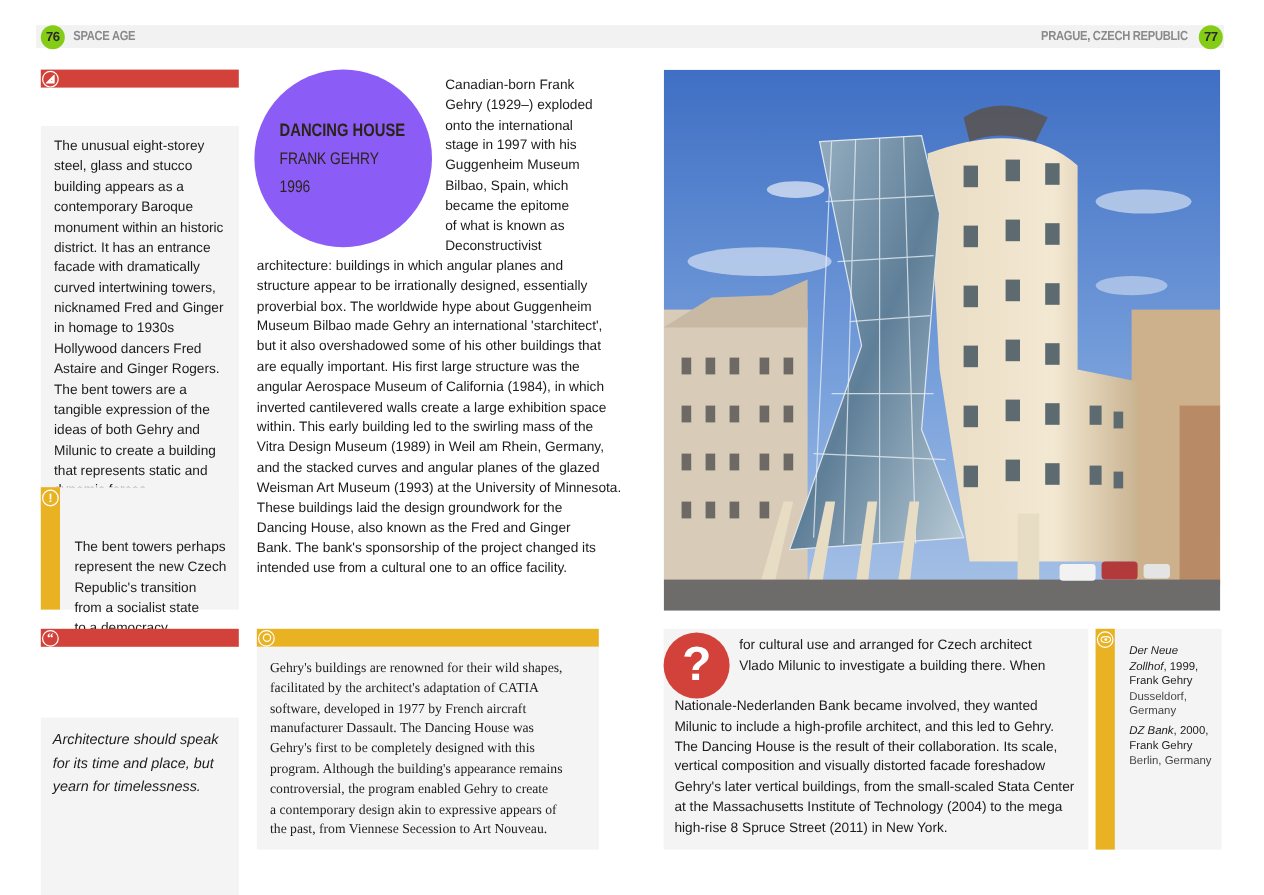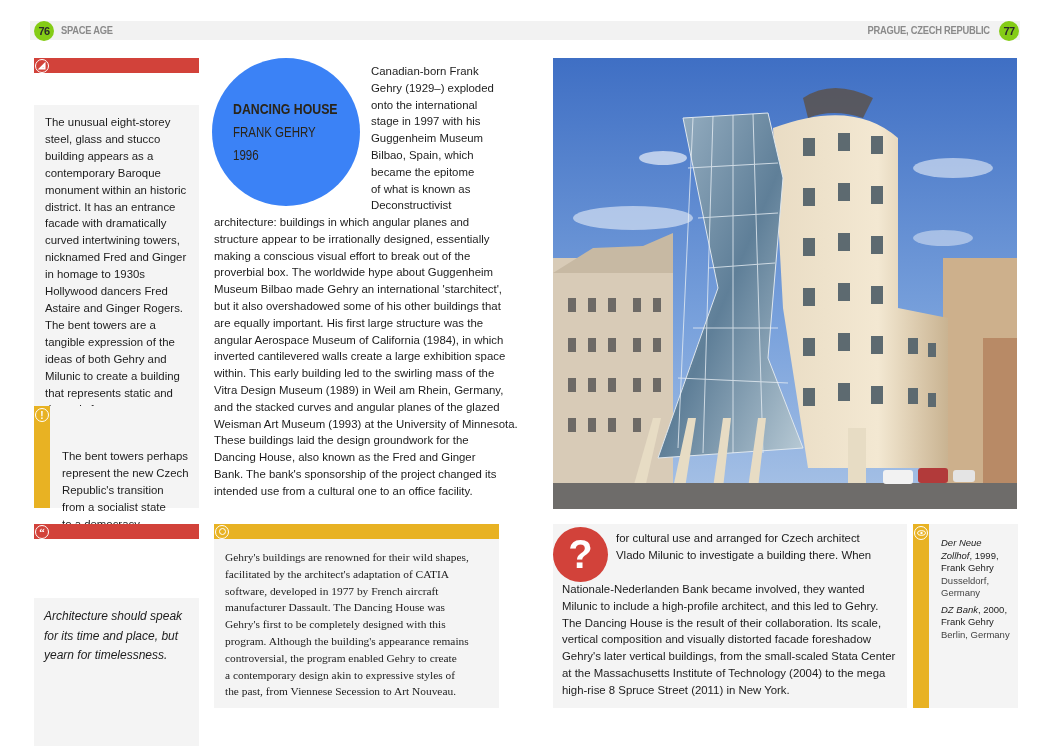--- a/index.html
+++ b/index.html
@@ -27,21 +27,21 @@
   .bar-red { background: #d2423a; }
   .bar-yellow { background: #e8b223; }
   .bar-icon {
     width: 14px; height: 14px; border-radius: 50%; border: 1.6px solid #fff; box-sizing: border-box;
     display: flex; align-items: center; justify-content: center; color: #fff; font-weight: bold;
   }
   .side-text { font-size: 11.4px; line-height: 16.9px; color: #1c1c1c; margin-top: 32px; }
   .body-text { font-size: 11.4px; line-height: 16.8px; color: #1c1c1c; }
 
   .title-circle {
-    left: 212px; top: 58px; width: 148px; height: 148px; border-radius: 50%; background: #3b82f6;
+    left: 212px; top: 58px; width: 148px; height: 148px; border-radius: 50%; background: #8b5cf6;
   }
   .title-line { font-family: "Liberation Sans", sans-serif; font-weight: bold; color: #2a2418; transform-origin: left top; }
 
   .photo { left: 553px; top: 58px; width: 464px; height: 451px; overflow: hidden; }
 
   .qmark-circle {
     left: 553px; top: 527px; width: 55px; height: 55px; border-radius: 50%; background: #d2423a;
     color: #fff; font-weight: bold; font-size: 40px; line-height: 55px; text-align: center;
   }
   .see-text { font-size: 9.5px; line-height: 12.5px; color: #222; }
@@ -118,21 +118,20 @@
   <div>stage in 1997 with his</div>
   <div>Guggenheim Museum</div>
   <div>Bilbao, Spain, which</div>
   <div>became the epitome</div>
   <div>of what is known as</div>
   <div>Deconstructivist</div>
 </div>
 <div class="abs body-text" style="left:214px;top:214px;width:295px;white-space:nowrap;">
   <div>architecture: buildings in which angular planes and</div>
   <div>structure appear to be irrationally designed, essentially</div>
-  <div>making a conscious visual effort to break out of the</div>
   <div>proverbial box. The worldwide hype about Guggenheim</div>
   <div>Museum Bilbao made Gehry an international 'starchitect',</div>
   <div>but it also overshadowed some of his other buildings that</div>
   <div>are equally important. His first large structure was the</div>
   <div>angular Aerospace Museum of California (1984), in which</div>
   <div>inverted cantilevered walls create a large exhibition space</div>
   <div>within. This early building led to the swirling mass of the</div>
   <div>Vitra Design Museum (1989) in Weil am Rhein, Germany,</div>
   <div>and the stacked curves and angular planes of the glazed</div>
   <div>Weisman Art Museum (1993) at the University of Minnesota.</div>
@@ -148,21 +147,21 @@
   </div>
 </div>
 <div class="abs box body-text" style="left:214px;top:539px;width:285px;height:169px;padding:10px 0 0 11px;box-sizing:border-box;white-space:nowrap;font-family:Liberation Serif, serif;">
   <div>Gehry's buildings are renowned for their wild shapes,</div>
   <div>facilitated by the architect's adaptation of CATIA</div>
   <div>software, developed in 1977 by French aircraft</div>
   <div>manufacturer Dassault. The Dancing House was</div>
   <div>Gehry's first to be completely designed with this</div>
   <div>program. Although the building's appearance remains</div>
   <div>controversial, the program enabled Gehry to create</div>
-  <div>a contemporary design akin to expressive styles of</div>
+  <div>a contemporary design akin to expressive appears of</div>
   <div>the past, from Viennese Secession to Art Nouveau.</div>
 </div>
 
 <div class="abs photo">
   <svg width="464" height="451" viewBox="0 0 464 451">
     <defs>
       <linearGradient id="sky" x1="0" y1="0" x2="0" y2="1">
         <stop offset="0" stop-color="#3f6fc4"></stop>
           <stop offset="0.6" stop-color="#7aa2dc"></stop>
           <stop offset="1" stop-color="#a9c3e6"></stop>

